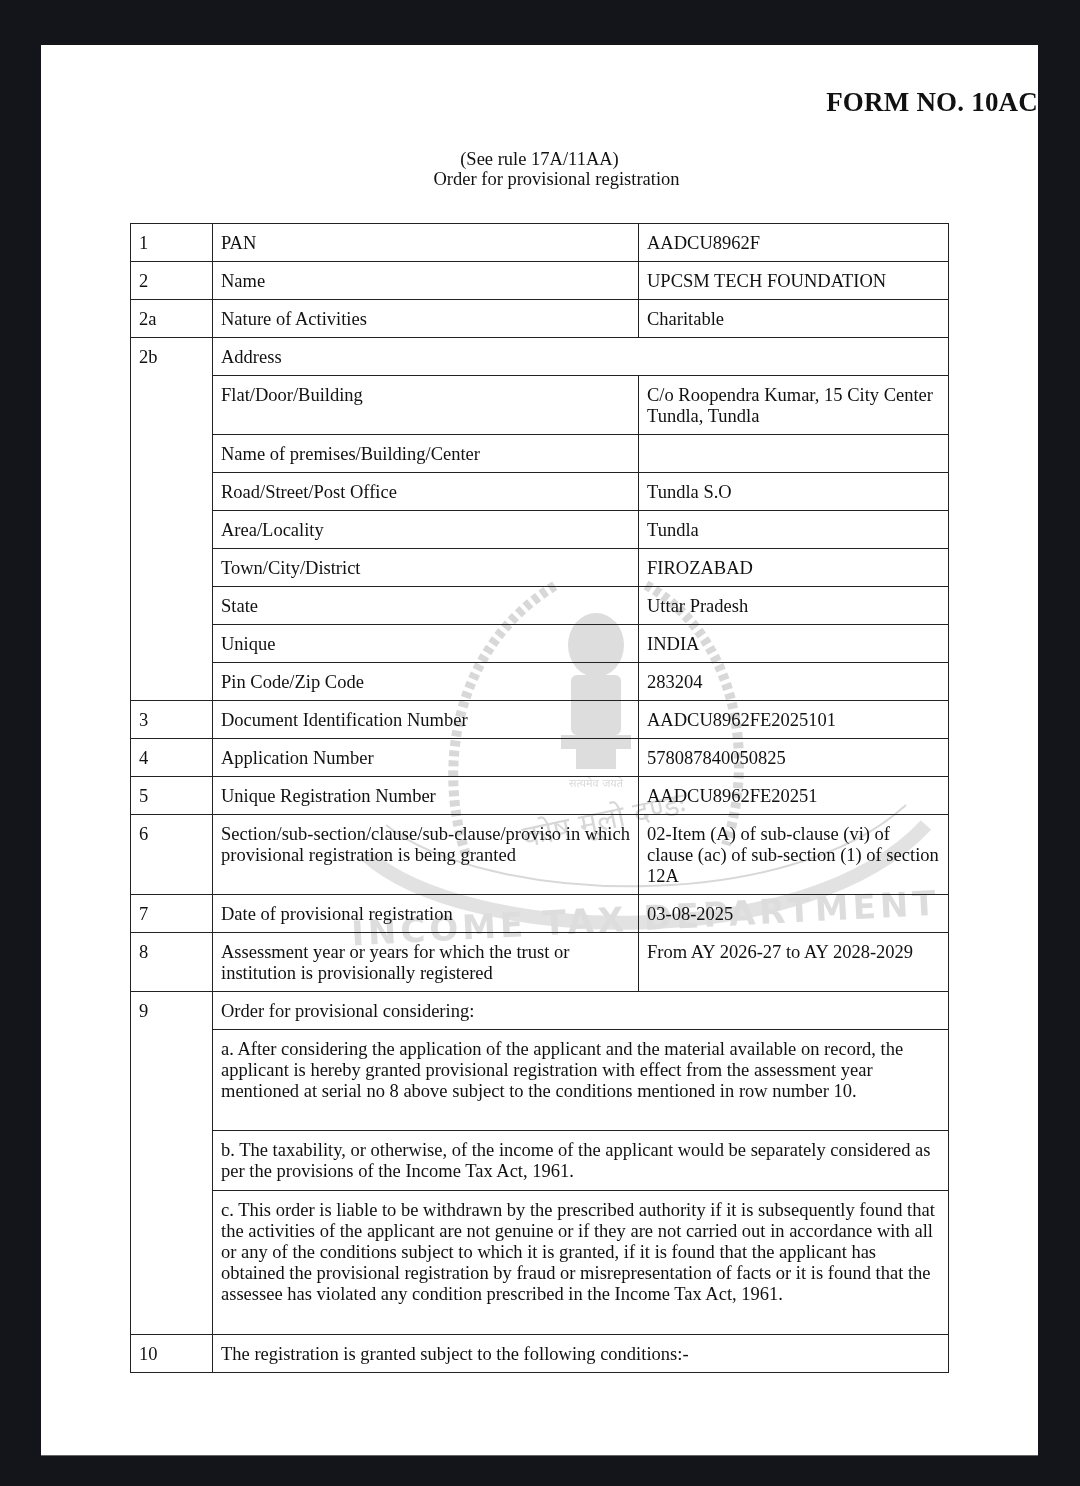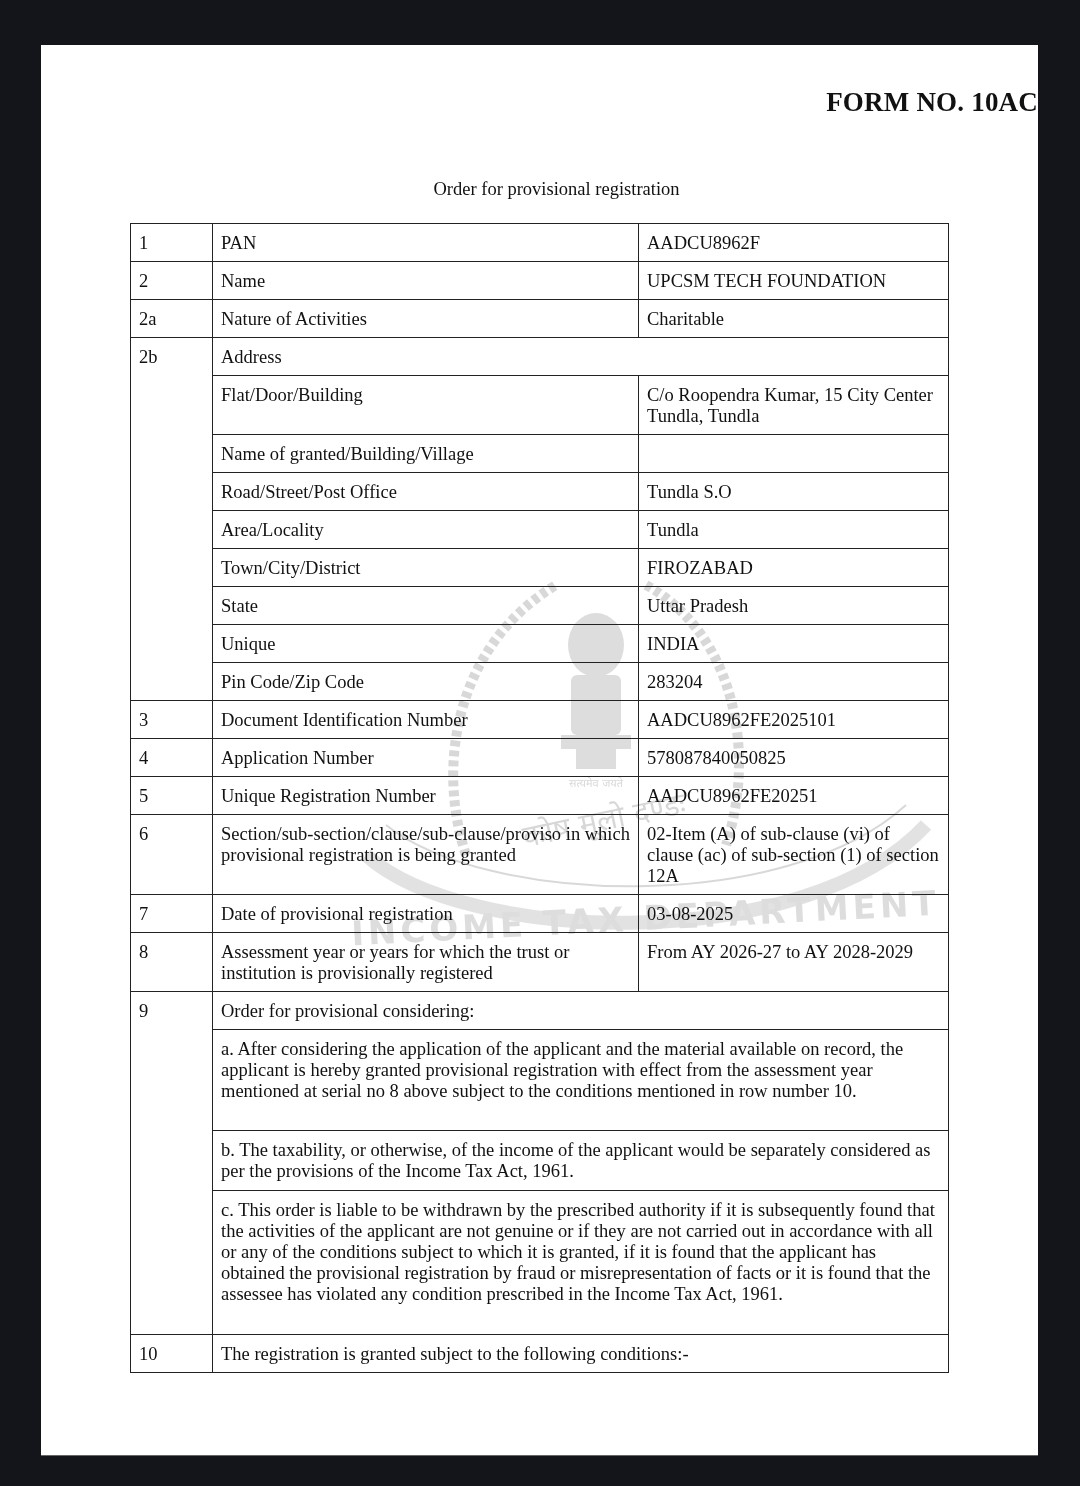--- a/index.html
+++ b/index.html
@@ -22,21 +22,21 @@
     position: absolute; left: 0; right: 0; top: 42px;
     text-align: right;
     font-weight: bold; font-size: 27px;
     letter-spacing: 0.2px;
   }
   .subtitle {
     position: absolute; left: 0; right: 0;
     text-align: center; font-size: 18.5px;
   }
   .subtitle.s1 { top: 104px; }
-  .subtitle.s2 { top: 134px; padding-left: 34px; }
+  .subtitle.s2 { top: 124px; padding-left: 34px; }
 
   
   .watermark {
     position: absolute;
     left: 305px; top: 480px;
     width: 600px; height: 430px;
     pointer-events: none;
     opacity: 0.33;
   }
 
@@ -80,20 +80,21 @@
       <rect x="225" y="150" width="50" height="60" rx="6"></rect>
       <rect x="215" y="210" width="70" height="14"></rect>
       <rect x="230" y="224" width="40" height="20"></rect>
     </g>
     <text x="250" y="262" text-anchor="middle" font-size="11" fill="#888" font-family="DejaVu Sans, sans-serif">सत्यमेव जयते</text>
     <text x="260" y="305" text-anchor="middle" font-size="30" fill="#888" font-family="DejaVu Sans, sans-serif" transform="rotate(-12 260 305)">कोष मूलो दण्डः</text>
     <text x="300" y="405" text-anchor="middle" font-size="34" fill="#999" font-weight="bold" font-family="DejaVu Sans, sans-serif" letter-spacing="4" transform="rotate(-3 300 405)">INCOME TAX DEPARTMENT</text>
   </svg>
 
   <div class="title">FORM NO. 10AC</div>
+  <div class="subtitle s1">(See rule 17A/11AA)</div>
   <div class="subtitle s2">Order for provisional registration</div>
 
   <table class="form">
     <tbody>
       <tr class="h38">
         <td class="sn">1</td>
         <td class="lbl">PAN</td>
         <td class="val">AADCU8962F</td>
       </tr>
       <tr class="h38">
@@ -109,21 +110,21 @@
 
       <tr class="h38">
         <td class="sn" rowspan="9">2b</td>
         <td class="lbl" colspan="2">Address</td>
       </tr>
       <tr>
         <td class="lbl" style="height:42px">Flat/Door/Building</td>
         <td class="val">C/o Roopendra Kumar, 15 City Center Tundla, Tundla</td>
       </tr>
       <tr class="h38">
-        <td class="lbl">Name of granted/Building/Village</td>
+        <td class="lbl">Name of premises/Building/Center</td>
         <td class="val"></td>
       </tr>
       <tr class="h38">
         <td class="lbl">Road/Street/Post Office</td>
         <td class="val">Tundla S.O</td>
       </tr>
       <tr class="h38">
         <td class="lbl">Area/Locality</td>
         <td class="val">Tundla</td>
       </tr>

